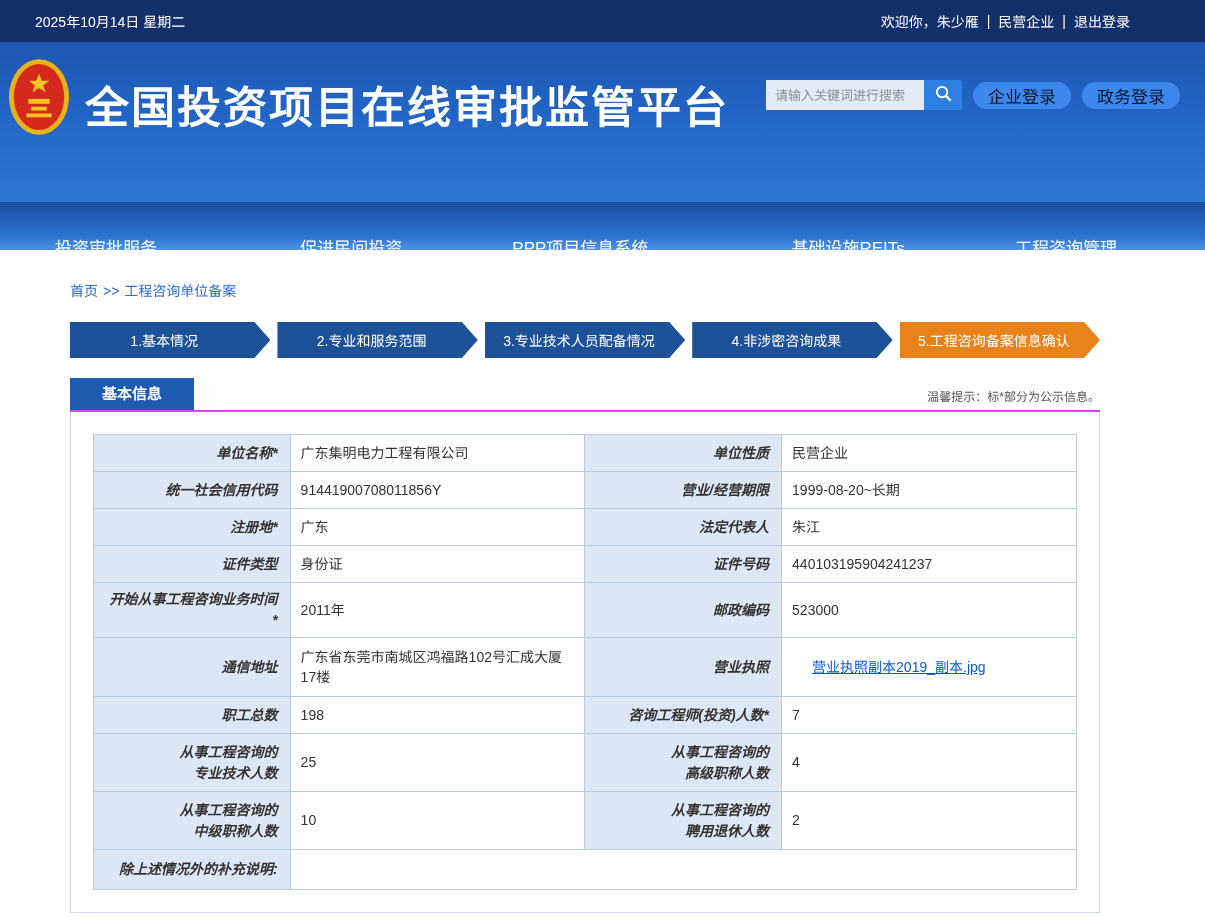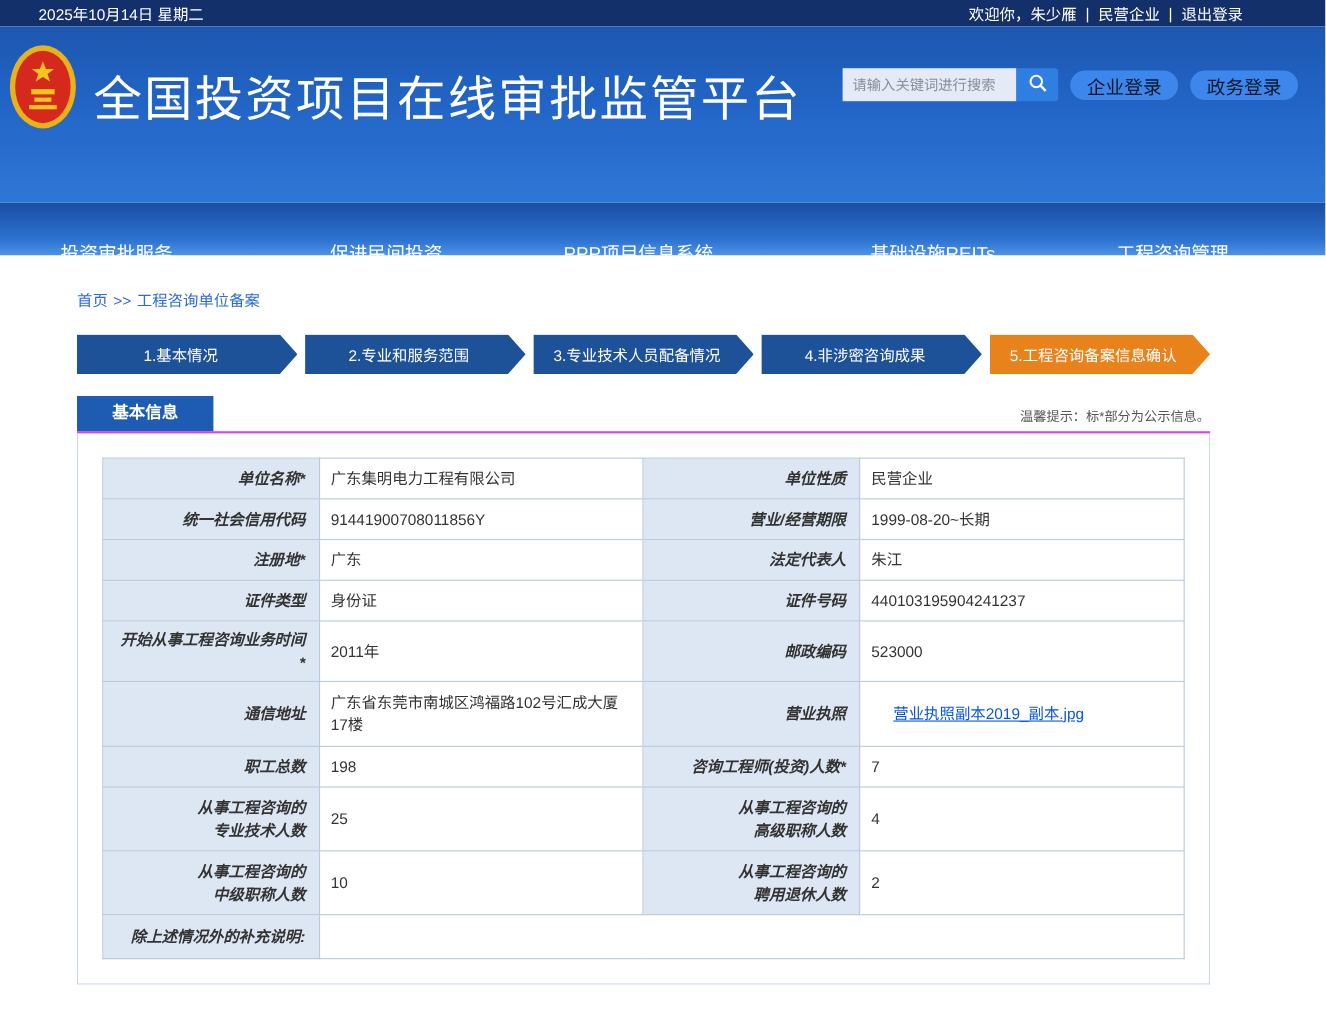--- a/index.html
+++ b/index.html
@@ -1,31 +1,31 @@
 <!DOCTYPE html>
 <html lang="zh-CN"><head>
 <meta charset="utf-8">
 <style>
   * { box-sizing: border-box; margin: 0; padding: 0; }
   html,body { width:1205px; height:917px; overflow:hidden; background:#fff;
     font-family:"Liberation Sans", sans-serif; }
 
   
-  .topbar { height:24px; background:#14306A; color:#fff; font-size:14px;
+  .topbar { height:42px; background:#14306A; color:#fff; font-size:14px;
     display:flex; justify-content:space-between; align-items:center;
     padding:0 75px 0 35px; }
   .topbar-right { display:flex; align-items:center; gap:8px; }
   .topbar-right a { color:#fff; text-decoration:none; cursor:pointer; }
 
   
   .header { position:relative; height:160px;
     background:linear-gradient(180deg,#1D57B0 0%, #2265C6 45%, #2F77D6 100%); }
   .emblem { position:absolute; left:8px; top:16px; }
   .site-title { position:absolute; left:85px; top:30px; color:#fff;
-    font-size:44px; font-weight:normal; letter-spacing:2px; }
+    font-size:44px; font-weight:bold; letter-spacing:2px; }
   .header-tools { position:absolute; right:25px; top:38px; display:flex;
     align-items:center; }
   .search-box { display:flex; align-items:center; }
   .search-input { width:158px; height:30px; border:none; outline:none;
     background:#E4EAF6; font-size:13px; padding:0 9px; color:#333; }
   .search-input::placeholder { color:#8a8f99; }
   .search-btn { width:38px; height:30px; background:#2F7FE3; border:none;
     display:flex; align-items:center; justify-content:center; cursor:pointer;
     border-radius:0 3px 3px 0; }
   .pill { height:27px; border:none; border-radius:14px; background:#3D87EC;

